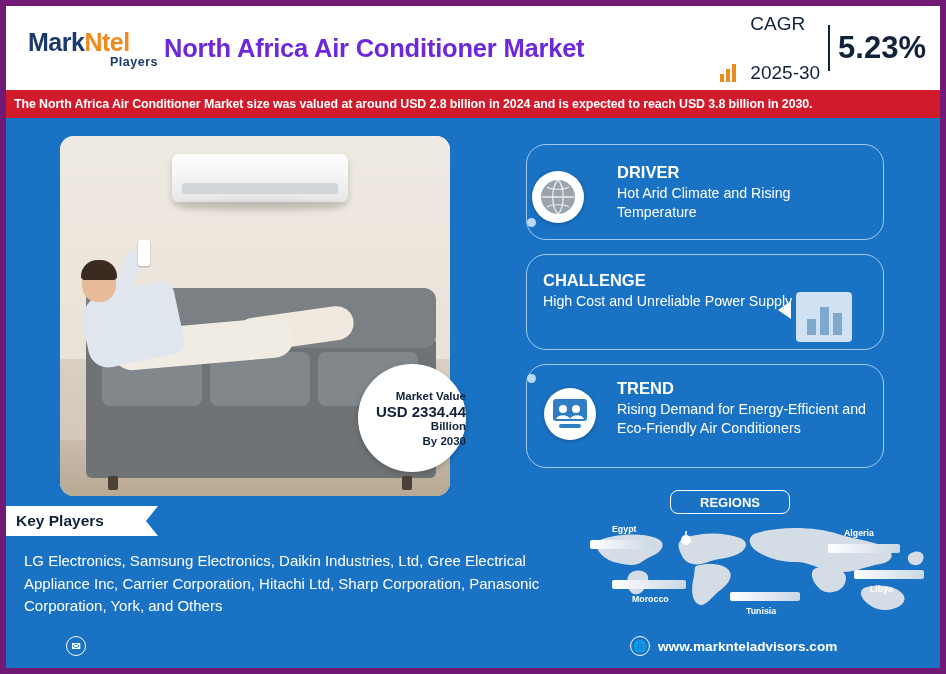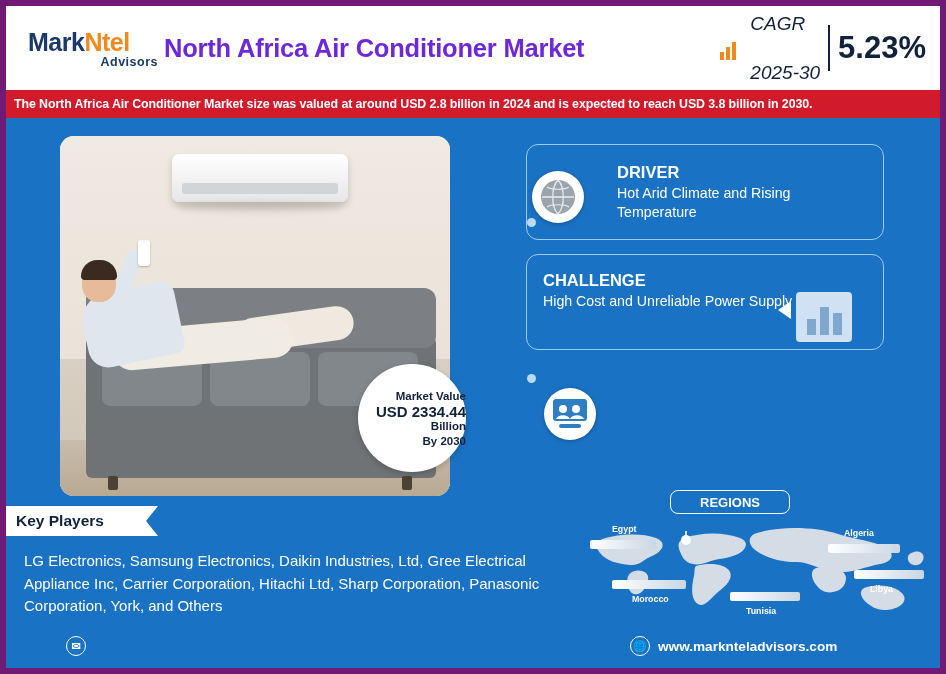--- a/index.html
+++ b/index.html
@@ -29,21 +29,21 @@
     font-size: 12.5px; color: #1b3a6b; font-weight: bold;
     text-align: right; letter-spacing: 0.5px; margin-top: -2px;
   }
   .header-title {
     flex: 1; font-size: 25.5px; font-weight: bold; color: #6d28d9;
     padding-left: 6px; letter-spacing: -0.2px;
   }
   .cagr-wrap {
     display: flex; align-items: center; padding-right: 14px; gap: 8px;
   }
-  .cagr-left { display: flex; align-items: center; gap: 11px; font-style: italic; }
+  .cagr-left { display: flex; align-items: flex-end; gap: 11px; }
   .bar-icon { display: block; margin-top: 4px; }
   .cagr-text { line-height: 1.05; }
   .cagr-label { font-size: 19px; color: #11223b; font-weight: normal; }
   .cagr-years { font-size: 19px; color: #11223b; margin-top: 29px; }
   .cagr-divider { width: 2px; height: 46px; background: #11223b; }
   .cagr-value { font-size: 31px; font-weight: bold; color: #11223b; }
 
   
   .banner {
     position: absolute; left: 0; top: 84px; width: 934px; height: 28px;
@@ -134,21 +134,21 @@
     display: flex; flex-direction: column; align-items: flex-end; justify-content: center;
     color: #11223b; text-align: center; box-shadow: 0 2px 6px rgba(0,0,0,.2);
   }
   .bubble-l1 { font-size: 11.5px; font-weight: bold; }
   .bubble-l2 { font-size: 15px; font-weight: bold; margin-top: 1px; }
   .bubble-l3 { font-size: 11.5px; font-weight: bold; }
   .bubble-l4 { font-size: 11.5px; font-weight: bold; margin-top: 3px; }
 
   
   .card {
-    position: absolute; border: 1.6px solid #9ecbf2; border-radius: 12px;
+    position: absolute; border: 1.6px solid #9ecbf2; border-radius: 20px;
     background: transparent; color: #ffffff;
   }
   .card-title { font-size: 16.5px; font-weight: bold; margin-bottom: 2px; }
   .card-body { font-size: 14.2px; line-height: 1.36; }
   .card-text { position: absolute; left: 90px; right: 12px; }
   #driver-card { left: 520px; top: 138px; width: 358px; height: 96px; }
   #challenge-card { left: 520px; top: 248px; width: 358px; height: 96px; }
   #trend-card { left: 520px; top: 358px; width: 358px; height: 104px; }
   #driver-card .card-text { top: 18px; }
   #challenge-card .card-text { left: 16px; top: 16px; right: 90px; }
@@ -229,21 +229,21 @@
 </head>
 <body>
 
 <div class="page">
 
   <div class="header">
     <div class="logo-box">
       <div class="logo-top">
         <span class="logo-mark">Mark</span><span class="logo-ntel">Ntel</span>
       </div>
-      <div class="logo-sub">Advisors</div>
+      <div class="logo-sub">Players</div>
     </div>
 
     <div class="header-title">North Africa Air Conditioner Market</div>
 
     <div class="cagr-wrap">
       <div class="cagr-left">
         <svg class="bar-icon" width="20" height="20" viewBox="0 0 20 20">
           <rect x="1" y="12" width="4" height="8" fill="#f08a1d"></rect>
           <rect x="7" y="7" width="4" height="13" fill="#f08a1d"></rect>
           <rect x="13" y="2" width="4" height="18" fill="#f08a1d"></rect>
@@ -312,20 +312,26 @@
       <div class="card-body">High Cost and Unreliable Power Supply</div>
     </div>
   </div>
   <div class="arrow-left"></div>
   <div class="chart-icon-box">
     <i style="height:16px"></i>
     <i style="height:28px"></i>
     <i style="height:22px"></i>
   </div>
 
+  <div class="card" id="trend-card">
+    <div class="card-text">
+      <div class="card-title">TREND</div>
+      <div class="card-body">Rising Demand for Energy-Efficient and Eco-Friendly Air Conditioners</div>
+    </div>
+  </div>
   <div class="dot" id="dot-trend"></div>
   <div class="icon-circle" id="trend-icon">
     <svg width="42" height="42" viewBox="0 0 42 42">
       <rect x="4" y="6" width="34" height="22" rx="3" fill="#2f7ec4"></rect>
       <circle cx="14" cy="16" r="4" fill="#ffffff"></circle>
       <circle cx="27" cy="16" r="4" fill="#ffffff"></circle>
       <path d="M7 26c2-5 12-5 14 0M21 26c2-5 12-5 14 0" fill="#ffffff"></path>
       <rect x="10" y="31" width="22" height="4" rx="2" fill="#2f7ec4"></rect>
     </svg>
   </div>

